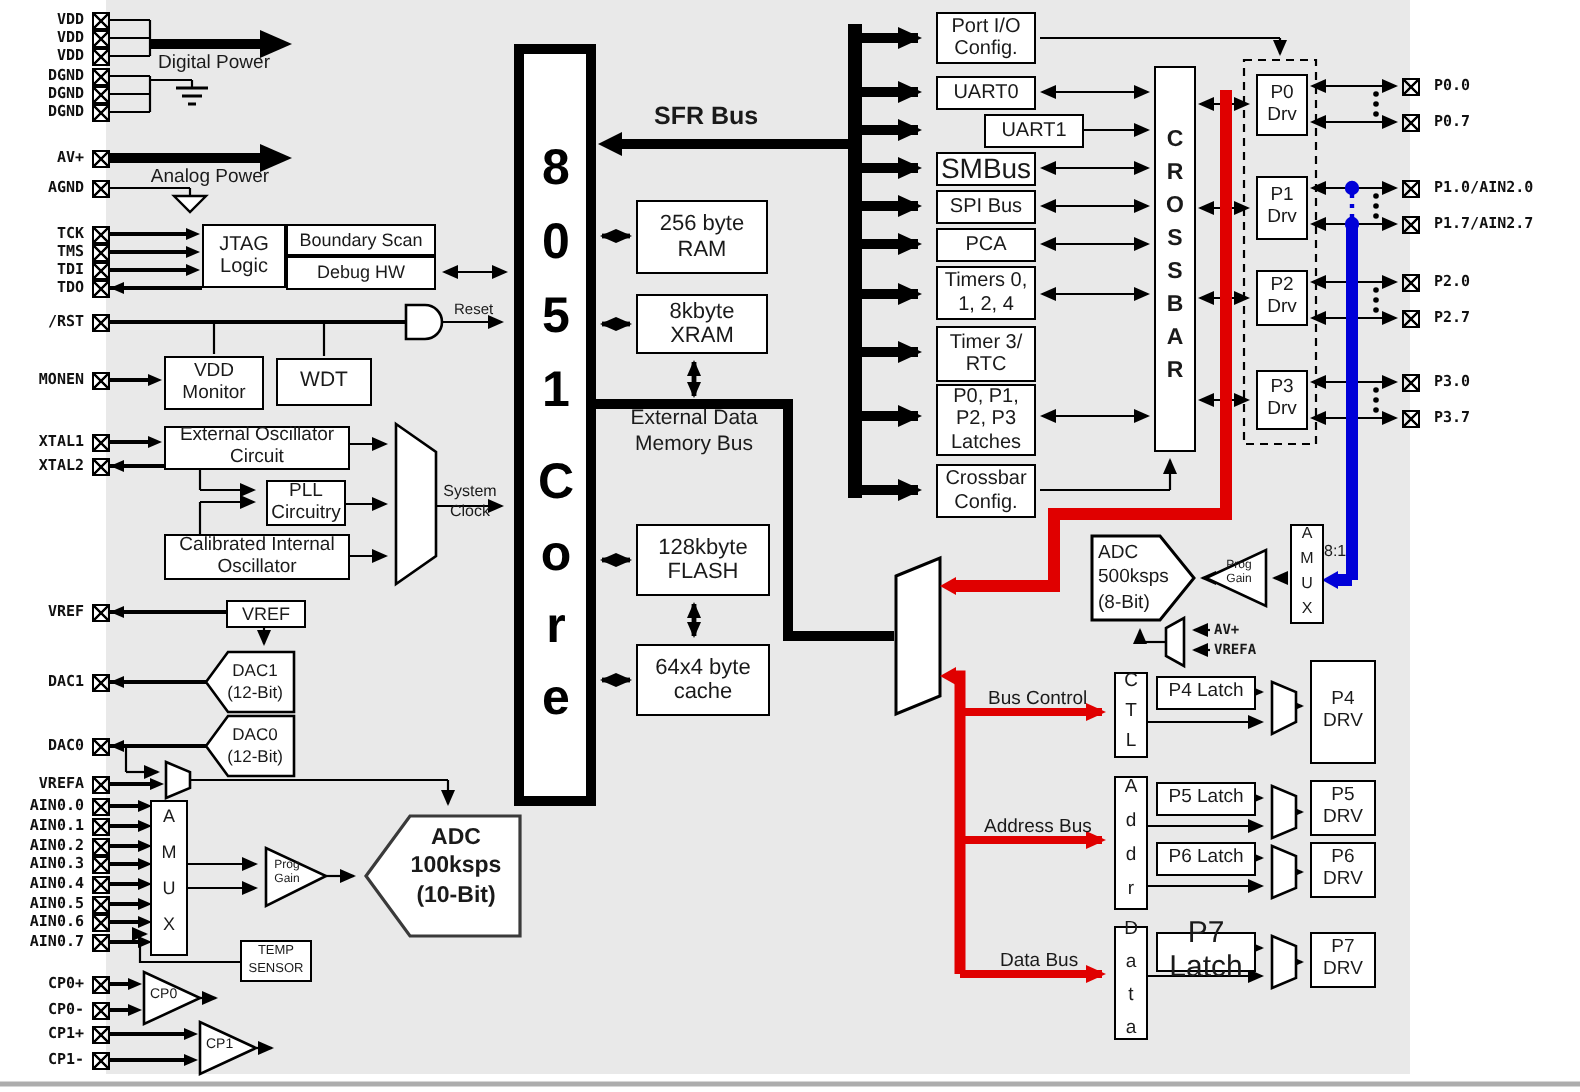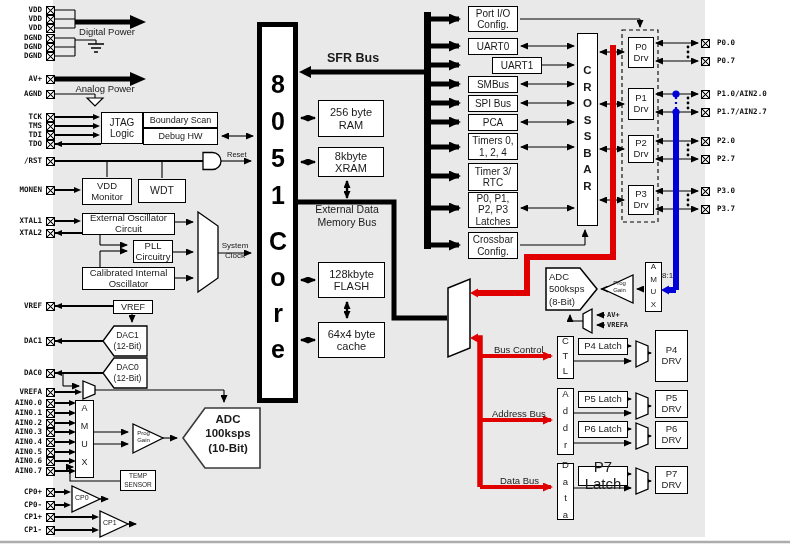--- a/index.html
+++ b/index.html
@@ -429,21 +429,21 @@
     <div class="pin" style="left: 701px; top: 154.5px;"></div>
     <div class="pinlbl r" style="left: 717px; top: 154px;">P2.7</div>
     <div class="pin" style="left: 701px; top: 186.5px;"></div>
     <div class="pinlbl r" style="left: 717px; top: 186px;">P3.0</div>
     <div class="pin" style="left: 701px; top: 204.5px;"></div>
     <div class="pinlbl r" style="left: 717px; top: 204px;">P3.7</div>
     <div class="box" style="left: 468px; top: 6px; width: 50px; height: 26px; font-size: 10px;">Port I/O
 Config.</div>
     <div class="box" style="left: 468px; top: 38px; width: 50px; height: 17px; font-size: 10px;">UART0</div>
     <div class="box" style="left: 468px; top: 57px; width: 50px; height: 17px; font-size: 10px; margin-left: 24px;">UART1</div>
-    <div class="box" style="left: 468px; top: 76px; width: 50px; height: 17px; font-size: 10px;">SMBus</div>
+    <div class="box" style="left: 468px; top: 76px; width: 50px; height: 17px; font-size: 14px;">SMBus</div>
     <div class="box" style="left: 468px; top: 95px; width: 50px; height: 17px; font-size: 10px;">SPI Bus</div>
     <div class="box" style="left: 468px; top: 114px; width: 50px; height: 17px; font-size: 10px;">PCA</div>
     <div class="box" style="left: 468px; top: 133px; width: 50px; height: 27px; font-size: 10px;">Timers 0,
 1, 2, 4</div>
     <div class="box" style="left: 468px; top: 163px; width: 50px; height: 28px; font-size: 10px;">Timer 3/
 RTC</div>
     <div class="box" style="left: 468px; top: 192px; width: 50px; height: 36px; font-size: 10px;">P0, P1,
 P2, P3
 Latches</div>
     <div class="box" style="left: 468px; top: 232px; width: 50px; height: 27px; font-size: 10px;">Crossbar

